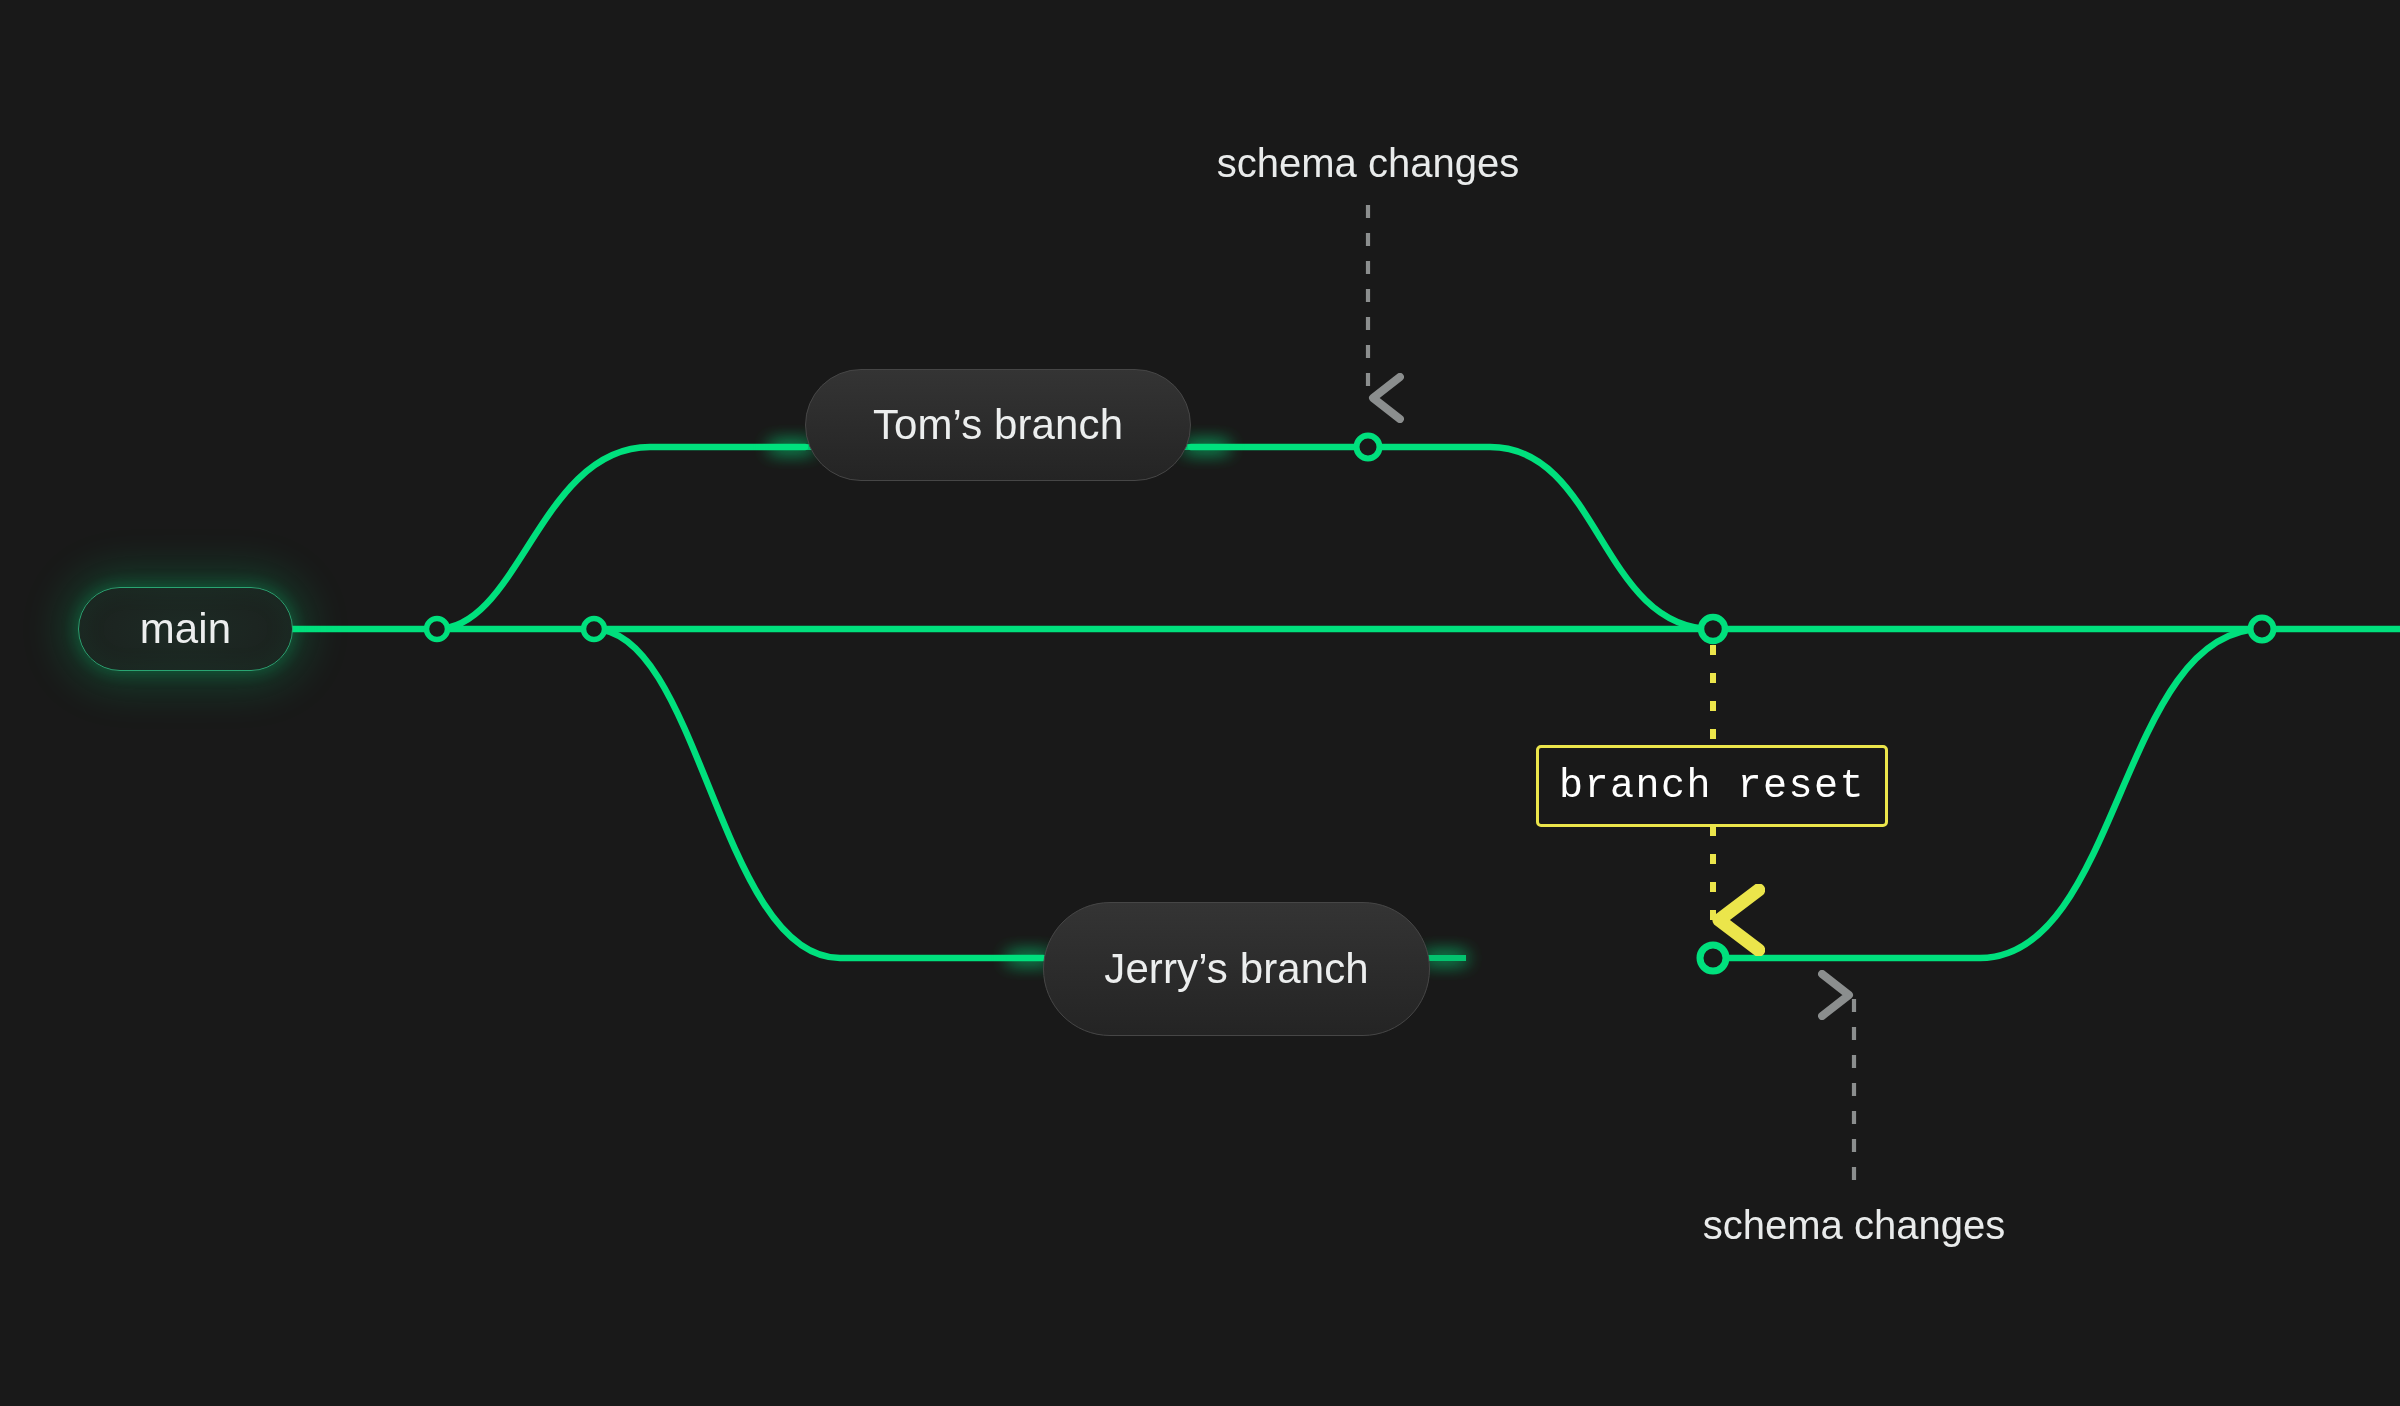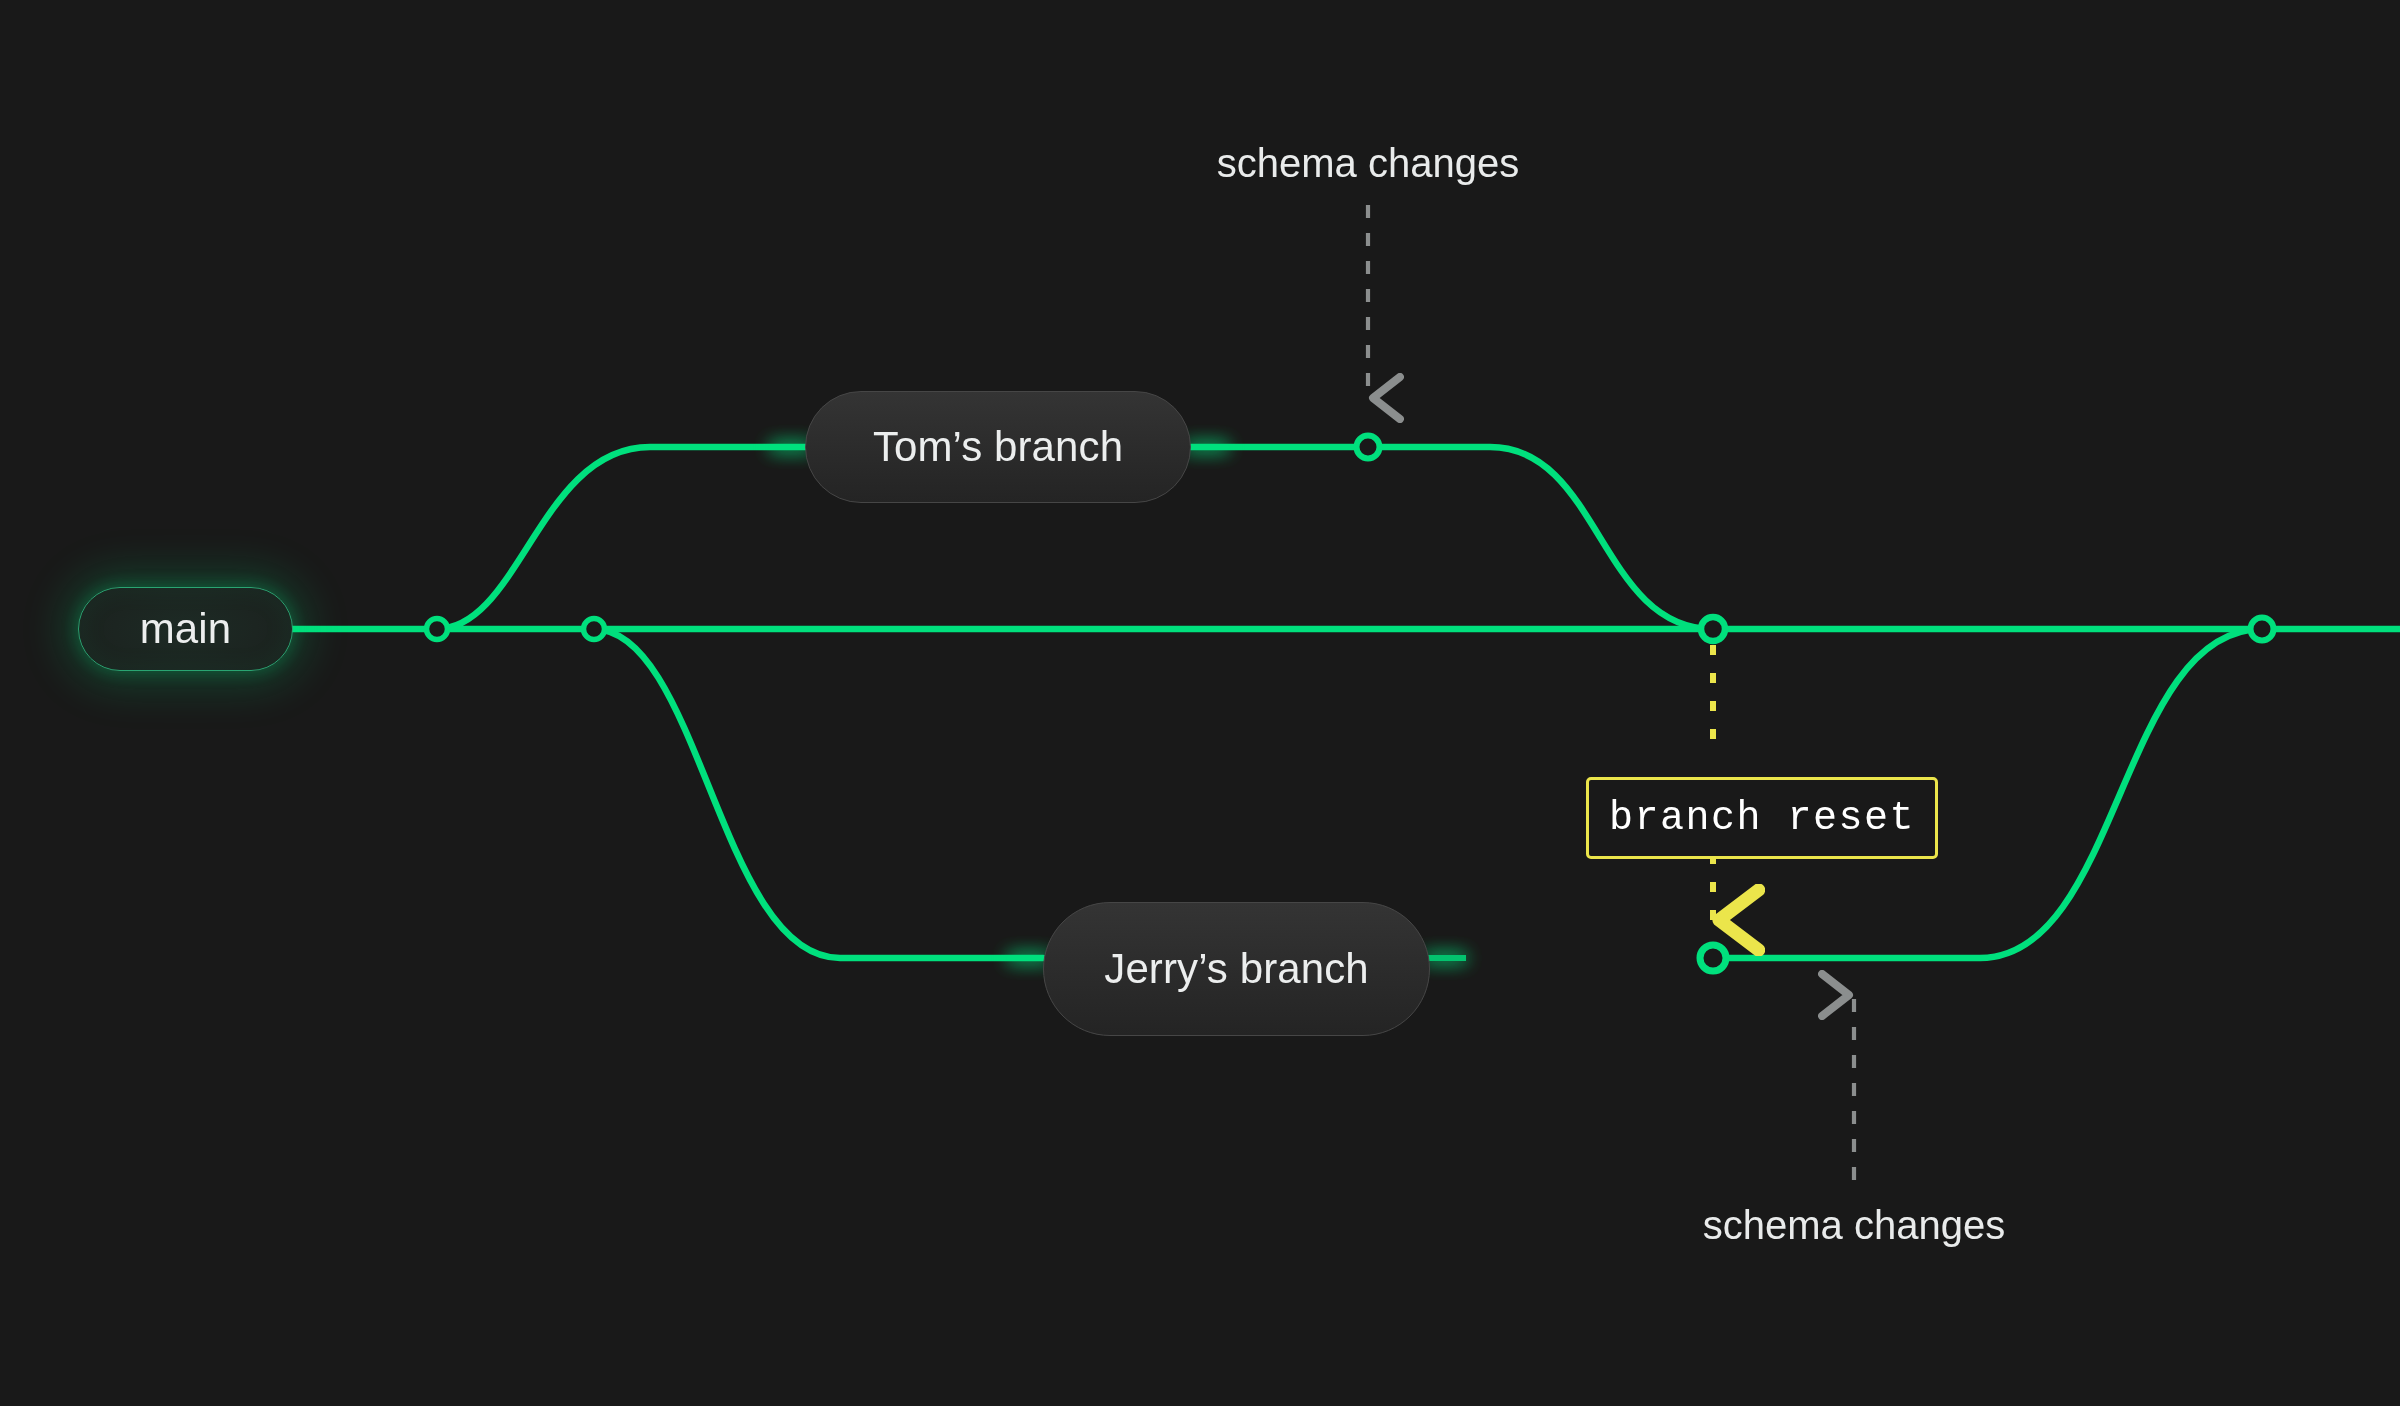--- a/index.html
+++ b/index.html
@@ -129,29 +129,29 @@
     <g>
       <path d="M 1713 645 L 1713 748" stroke="#ebe54b" stroke-width="6" fill="none" stroke-dasharray="10 18"></path>
       <path d="M 1713 826 L 1713 920" stroke="#ebe54b" stroke-width="6" fill="none" stroke-dasharray="10 18" marker-end="url(#arrowYellow)"></path>
     </g>
   </svg>
 
   <div class="pill pill-main" style="left:78px;top:587px;width:215px;height:84px;">
     <span>main</span>
   </div>
 
-  <div class="pill pill-branch" style="left:805px;top:391px;width:386px;height:112px;">
+  <div class="pill pill-branch" style="left:805px;top:369px;width:386px;height:112px;">
     <span>Tom’s branch</span>
   </div>
 
   <div class="pill pill-branch" style="left:1043px;top:902px;width:387px;height:134px;">
     <span>Jerry’s branch</span>
   </div>
 
-  <div class="resetbox" style="left:1586px;top:745px;width:352px;height:82px;margin-top:32px;">
+  <div class="resetbox" style="left:1536px;top:745px;width:352px;height:82px;">
     <span>branch reset</span>
   </div>
 
   <div class="anno" style="left:1368px;top:141px;transform:translate(-50%,0);">
     <span>schema changes</span>
   </div>
 
   <div class="anno" style="left:1854px;top:1203px;transform:translate(-50%,0);">
     <span>schema changes</span>
   </div>

